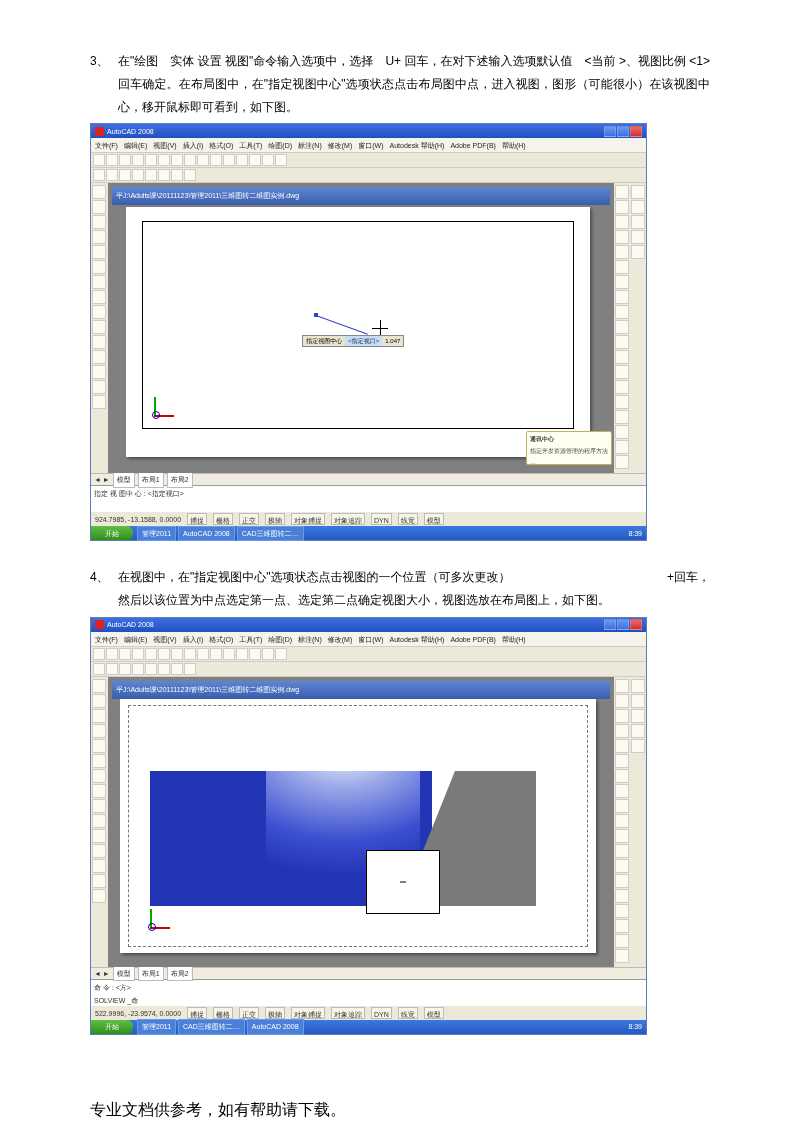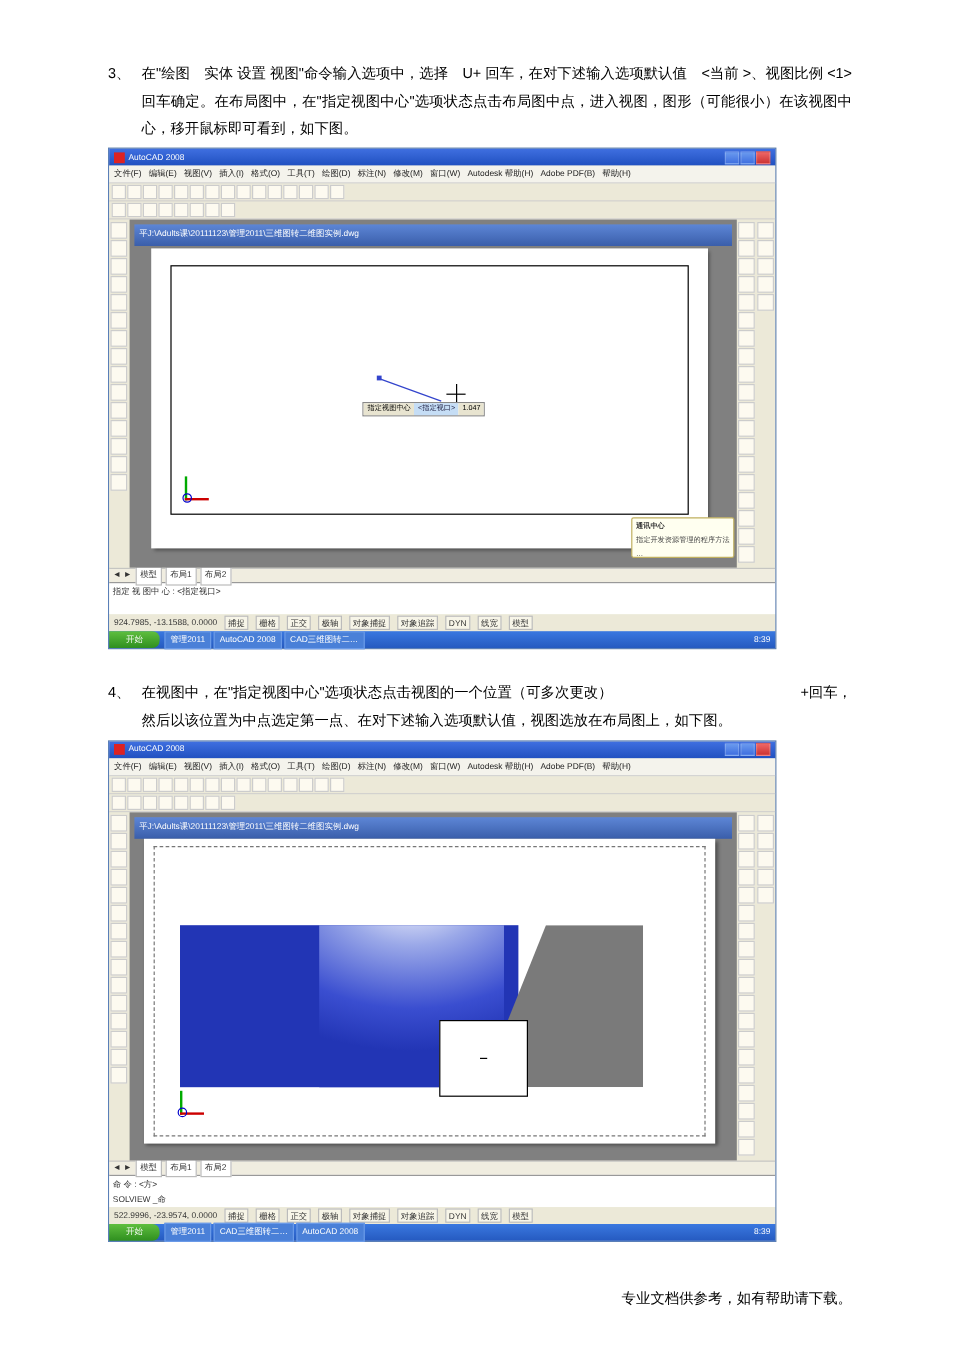--- a/index.html
+++ b/index.html
@@ -280,23 +280,23 @@
     background:#f0ede0;
     border-top:1px solid #bbb;
     font-size: 7px;
     padding: 0 3px;
     display:flex; gap:3px; align-items:center;
     color:#333;
   }
   .tabs-bottom span { border:1px solid #bbb; padding: 0 3px; background:#fff; }
 
   .footer {
-    text-align: right;
-    font-size: 12px;
-    margin-top: 36px;
+    text-align: left;
+    font-size: 16px;
+    margin-top: 60px;
     color: #000;
   }
 </style>
 </head>
 <body>
 
 <div class="page">
 
   <div class="step">
     <div class="step-num">3、</div>
@@ -453,21 +453,21 @@
     </div>
   </div>
 
   <div class="step">
     <div class="step-num">4、</div>
     <div class="step-text">
       <span style="display:flex; justify-content:space-between;">
         <span>在视图中，在"指定视图中心"选项状态点击视图的一个位置（可多次更改）</span>
         <span>+回车，</span>
       </span>
-      <span>然后以该位置为中点选定第一点、在对下述输入选项默认值，视图选放在布局图上，如下图。</span>
+      <span>然后以该位置为中点选定第一点、选定第二点确定视图大小，视图选放在布局图上，如下图。</span>
     </div>
   </div>
 
   <div class="app-window">
     <div class="titlebar">
       <div class="t-icon"></div>
       <span>AutoCAD 2008</span>
       <div class="t-buttons">
         <div class="t-btn"></div>
         <div class="t-btn"></div>

